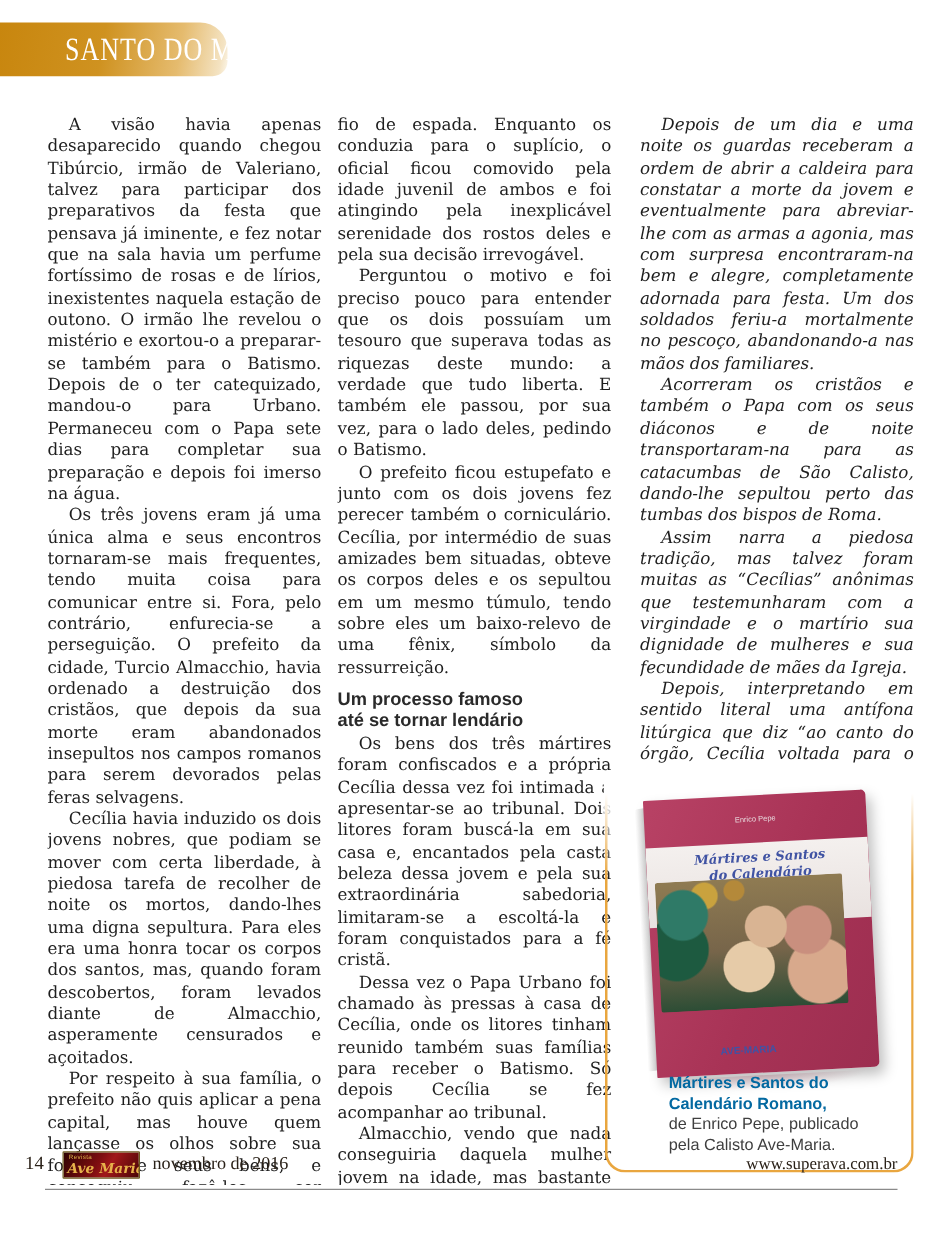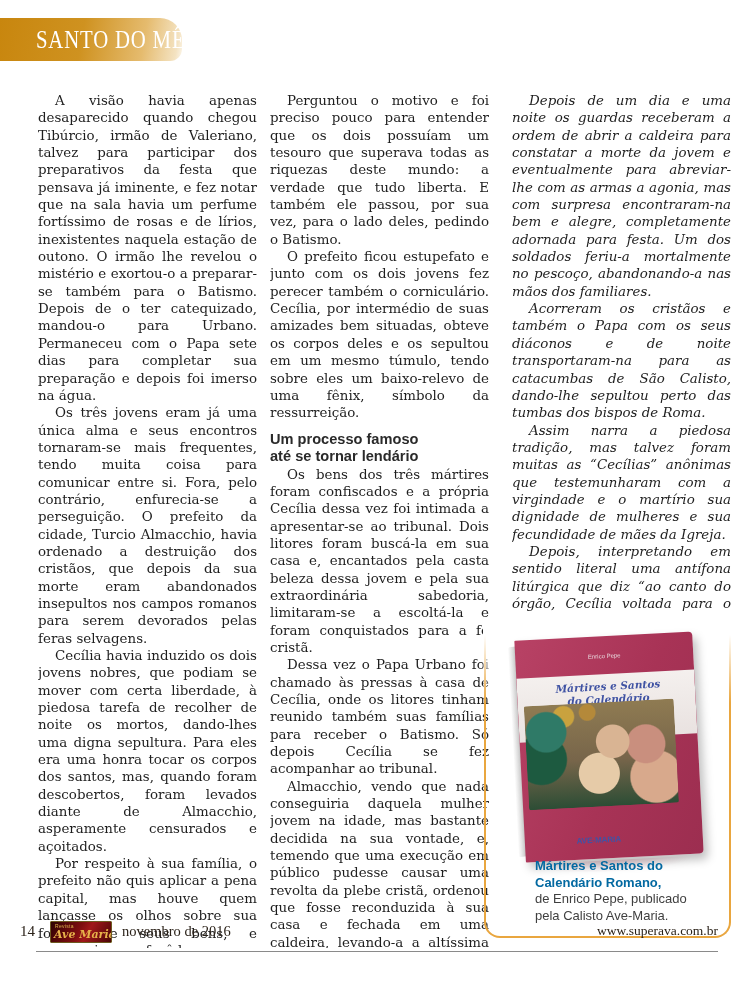--- a/index.html
+++ b/index.html
@@ -7,21 +7,21 @@
   .page {
     position:relative; width:754px; height:1000px; background:#ffffff;
     font-family:"DejaVu Serif", serif; color:#1e1e1e; overflow:hidden;
   }
 
   
   .ribbon {
     position:absolute; left:0; top:18px; width:182px; height:43px;
     background:linear-gradient(100deg,#c8860e 0%,#cf9220 45%,#e5bb6e 78%,#f4e3c2 96%,#fcf7ec 100%);
     border-radius:0 22px 12px 0;
-    display:flex; align-items:center; padding-left:36px;
+    display:flex; align-items:center; padding-left:52px;
   }
   .ribbon-label {
     color:#ffffff; font-size:26px; letter-spacing:1px; white-space:nowrap;
     display:inline-block; transform:scaleX(0.8); transform-origin:left center;
     font-family:"Liberation Serif", serif;
   }
 
   
   .col {
     position:absolute; top:92px; width:219px; text-align:justify;
@@ -142,20 +142,21 @@
 
   <div class="col col1">
     <p>A visão havia apenas desaparecido quando chegou Tibúrcio, irmão de Valeriano, talvez para participar dos preparativos da festa que pensava já iminente, e fez notar que na sala havia um perfume fortíssimo de rosas e de lírios, inexistentes naquela estação de outono. O irmão lhe revelou o mistério e exortou-o a preparar-se também para o Batismo. Depois de o ter catequizado, mandou-o para Urbano. Permaneceu com o Papa sete dias para completar sua preparação e depois foi imerso na água.</p>
     <p>Os três jovens eram já uma única alma e seus encontros tornaram-se mais frequentes, tendo muita coisa para comunicar entre si. Fora, pelo contrário, enfurecia-se a perseguição. O prefeito da cidade, Turcio Almacchio, havia ordenado a destruição dos cristãos, que depois da sua morte eram abandonados insepultos nos campos romanos para serem devorados pelas feras selvagens.</p>
     <p>Cecília havia induzido os dois jovens nobres, que podiam se mover com certa liberdade, à piedosa tarefa de recolher de noite os mortos, dando-lhes uma digna sepultura. Para eles era uma honra tocar os corpos dos santos, mas, quando foram descobertos, foram levados diante de Almacchio, asperamente censurados e açoitados.</p>
     <p>Por respeito à sua família, o prefeito não quis aplicar a pena capital, mas houve quem lançasse os olhos sobre sua fortuna e seus bens, e conseguiu fazê-los ser condenados à morte porque eram cristãos, depois da prévia expropriação dos bens.</p>
 
   </div>
 
   <div class="col col2">
+    <p class="noindent">fio de espada. Enquanto os conduzia para o suplício, o oficial ficou comovido pela idade juvenil de ambos e foi atingindo pela inexplicável serenidade dos rostos deles e pela sua decisão irrevogável.</p>
     <p>Perguntou o motivo e foi preciso pouco para entender que os dois possuíam um tesouro que superava todas as riquezas deste mundo: a verdade que tudo liberta. E também ele passou, por sua vez, para o lado deles, pedindo o Batismo.</p>
     <p>O prefeito ficou estupefato e junto com os dois jovens fez perecer também o corniculário. Cecília, por intermédio de suas amizades bem situadas, obteve os corpos deles e os sepultou em um mesmo túmulo, tendo sobre eles um baixo-relevo de uma fênix, símbolo da ressurreição.</p>
     <div class="subhead">
       <div>Um processo famoso</div>
       <div>até se tornar lendário</div>
     </div>
     <p>Os bens dos três mártires foram confiscados e a própria Cecília dessa vez foi intimada a apresentar-se ao tribunal. Dois litores foram buscá-la em sua casa e, encantados pela casta beleza dessa jovem e pela sua extraordinária sabedoria, limitaram-se a escoltá-la e foram conquistados para a fé cristã.</p>
     <p>Dessa vez o Papa Urbano foi chamado às pressas à casa de Cecília, onde os litores tinham reunido também suas famílias para receber o Batismo. Só depois Cecília se fez acompanhar ao tribunal.</p>
     <p>Almacchio, vendo que nada conseguiria daquela mulher jovem na idade, mas bastante decidida na sua vontade, e, temendo que uma execução em público pudesse causar uma revolta da plebe cristã, ordenou que fosse reconduzida à sua casa e fechada em uma caldeira, levando-a a altíssima temperatura.</p>
   </div>

